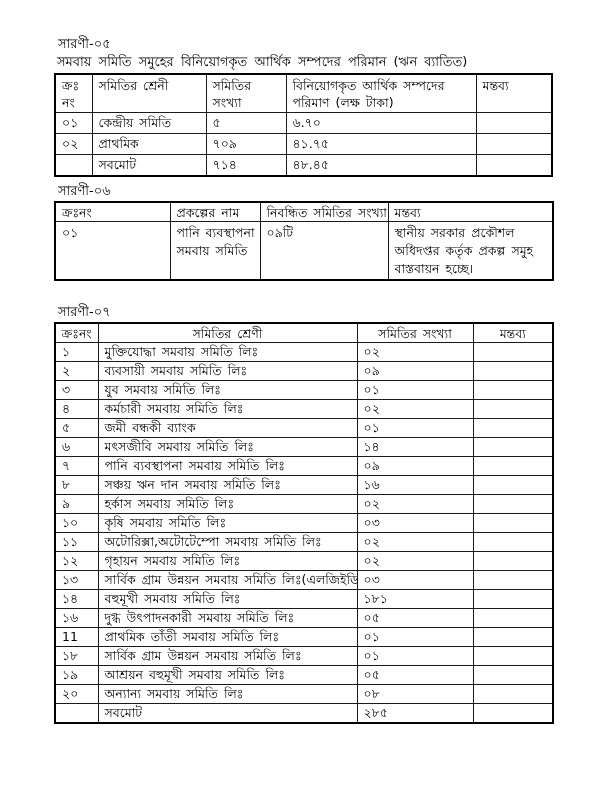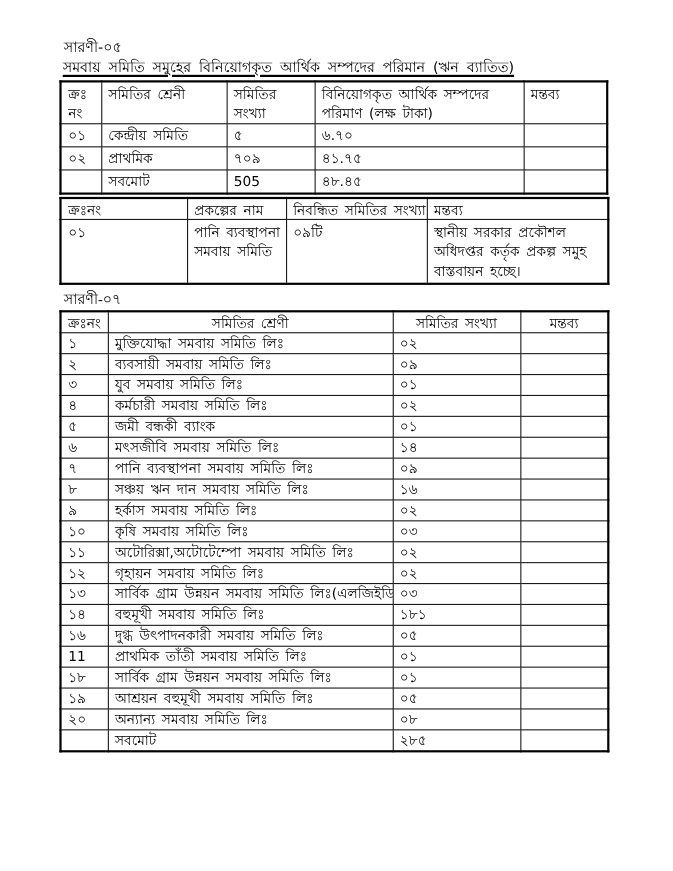--- a/index.html
+++ b/index.html
@@ -24,21 +24,20 @@
     font-size: 13px;
     line-height: 16px;
     margin-left: 4px;
     word-spacing: 2px;
   }
   .table-title {
     font-size: 13px;
     line-height: 17px;
     margin: 1px 0 3px 3px;
     word-spacing: 3px;
-    text-decoration: underline;
     text-underline-offset: 3px;
     text-decoration-thickness: 1.5px;
   }
   table.t {
     border-collapse: collapse;
     table-layout: fixed;
     border: 2px solid #000;
   }
   table.t th, table.t td {
     border: 1px solid #1a1a1a;
@@ -56,21 +55,21 @@
   .t1 tbody td { height: 17px; line-height: 15px; white-space: nowrap; }
   
   .t2 { width: 498px; }
   .t2 thead th { height: 15px; line-height: 15px; white-space: nowrap; }
   .t2 tbody td { height: 50px; line-height: 18px; }
   
   .t3 { width: 498px; }
   .t3 thead th { height: 15px; line-height: 15px; text-align: center; padding: 2px 2px 1px 2px; }
   .t3 tbody td { height: 15px; line-height: 14px; white-space: nowrap; }
   .mt-a { margin-top: 6px; }
-  .mt-b { margin-top: 5px; font-family: Liberation Serif, serif; }
+  .mt-b { margin-top: 23px; }
   .tbl-gap { margin-top: 2px; }
 </style>
 </head>
 <body>
 
 <div class="page">
   <div class="content">
 
     <div class="caption">সারণী-০৫</div>
     <div class="table-title">সমবায় সমিতি সমুহের বিনিয়োগকৃত আর্থিক সম্পদের পরিমান (ঋন ব্যাতিত)</div>
@@ -102,27 +101,28 @@
           <tr>
             <td>০২</td>
             <td>প্রাথমিক</td>
             <td>৭০৯</td>
             <td>৪১.৭৫</td>
             <td></td>
           </tr>
           <tr>
             <td></td>
             <td>সবমোট</td>
-            <td>505</td>
+            <td>৭১৪</td>
             <td>৪৮.৪৫</td>
             <td></td>
           </tr>
         </tbody>
     </table>
 
+    <div class="caption mt-a">সারণী-০৬</div>
     <table class="t t2 tbl-gap">
       <colgroup>
         <col style="width:115px">
           <col style="width:90px">
           <col style="width:128px">
           <col style="width:165px">
       </colgroup>
       <thead>
           <tr>
             <th>ক্রঃনং</th>

